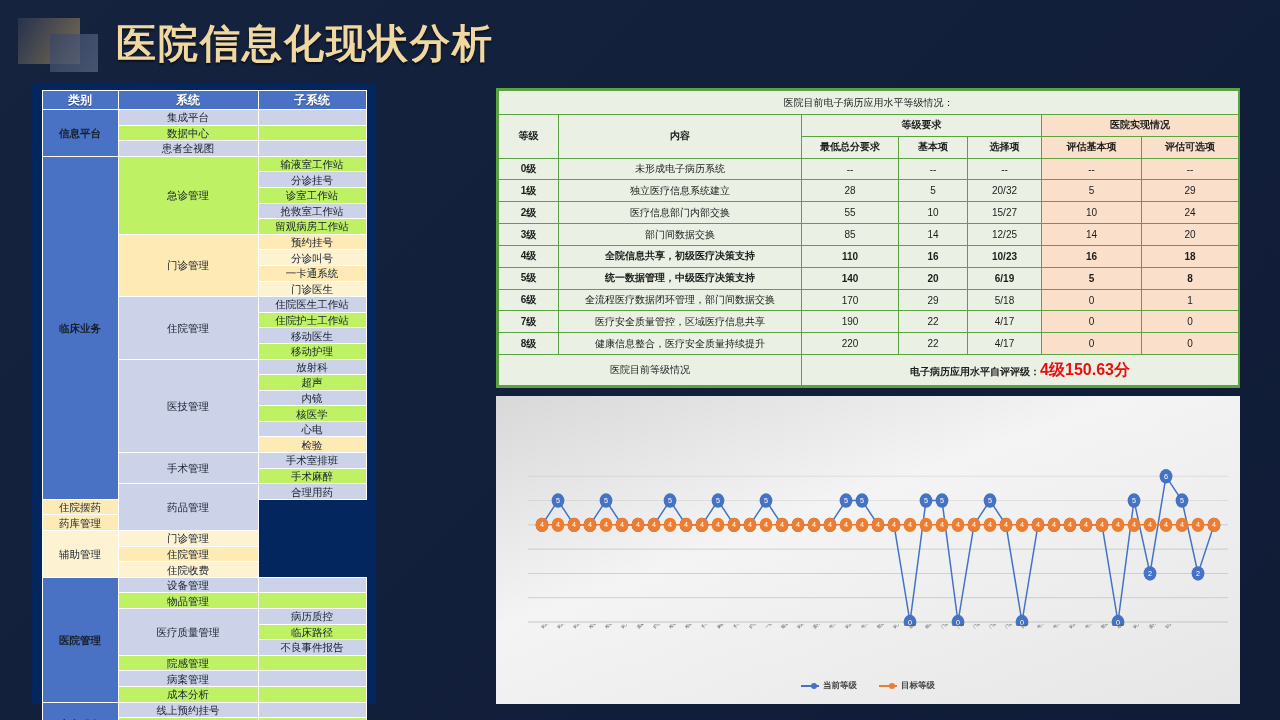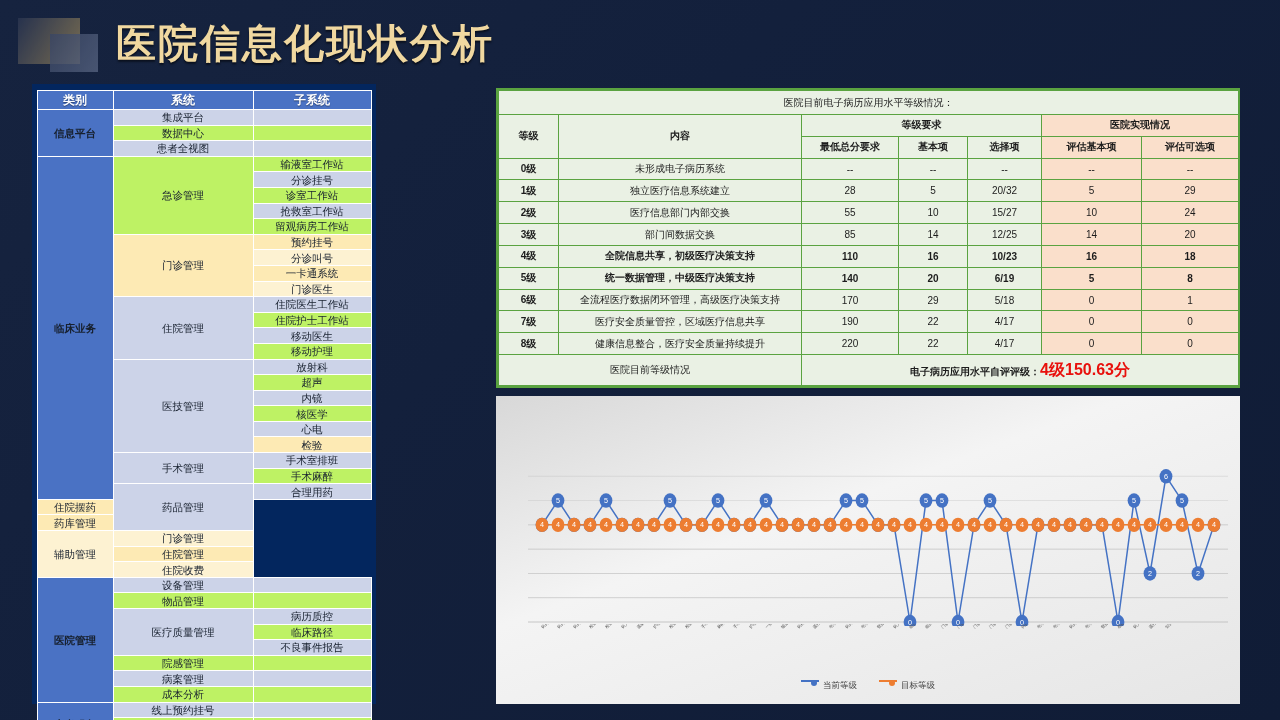--- a/index.html
+++ b/index.html
@@ -54,39 +54,39 @@
   .chart-title{text-align:center;font-size:15px;color:#2b2b2b;padding-top:14px;letter-spacing:1px;}
   .plot{position:absolute;left:32px;top:48px;width:700px;height:182px;}
   .plot svg{display:block;}
   .xlabels{position:absolute;left:32px;top:228px;width:700px;height:52px;overflow:hidden;}
   .xlab{position:absolute;font-size:4.1px;color:#555;white-space:nowrap;
     transform-origin:left top;transform:rotate(-45deg);
     font-family:"DejaVu Sans",sans-serif;}
   .legend{position:absolute;left:0;right:0;bottom:12px;display:flex;justify-content:center;gap:22px;
     font-size:8.5px;color:#444;align-items:center;}
   .legend span.ln{display:inline-block;width:18px;height:2px;vertical-align:middle;margin-right:4px;}
-  .legend .it{display:flex;}
+  .legend .it{display:flex;align-items:center;font-weight:bold;}
   .legend .dot{width:6px;height:6px;border-radius:50%;margin-left:-12px;margin-right:6px;}
 </style>
 </head>
 <body>
 
 <div class="slide">
 
   <div class="hdr-deco"></div>
   <div class="hdr-deco2"></div>
   <div class="title">医院信息化现状分析</div>
 
   <div class="lpanel">
     <table class="lt" id="lt">
       <thead>
         <tr>
           <th style="width:76px">类别</th>
           <th style="width:140px">系统</th>
-          <th style="width:118px">子系统</th>
+          <th style="width:108px">子系统</th>
         </tr>
       </thead>
       <tbody id="lt-body">
           <tr>
             <td class="cat" rowspan="3">信息平台</td>
             <td class="b1" rowspan="1" colspan="1">集成平台</td>
             <td class="b1"></td>
           </tr>
           <tr>
             <td class="b2" rowspan="1" colspan="1">数据中心</td>
@@ -306,21 +306,21 @@
             <td class="rt-h red">5级</td>
             <td class="rt-l red">统一数据管理，中级医疗决策支持</td>
             <td class="red">140</td>
             <td class="red">20</td>
             <td class="red">6/19</td>
             <td class="rt-o red">5</td>
             <td class="rt-o red">8</td>
           </tr>
           <tr>
             <td class="rt-h">6级</td>
-            <td class="rt-l">全流程医疗数据闭环管理，高级医疗决策支持</td>
+            <td class="rt-l">全流程医疗数据闭环管理，部门间数据交换</td>
             <td>170</td>
             <td>29</td>
             <td>5/18</td>
             <td class="rt-o">0</td>
             <td class="rt-o">1</td>
           </tr>
           <tr>
             <td class="rt-h">7级</td>
             <td class="rt-l">医疗安全质量管控，区域医疗信息共享</td>
             <td>190</td>

